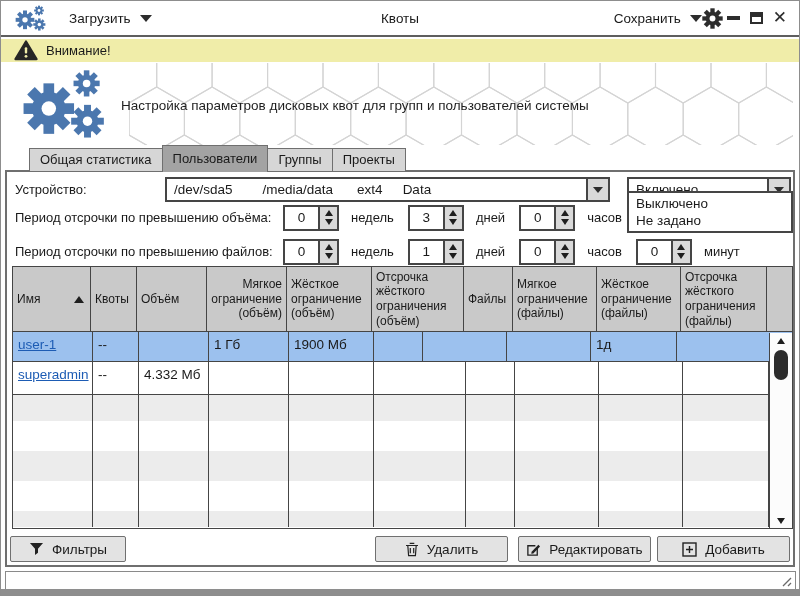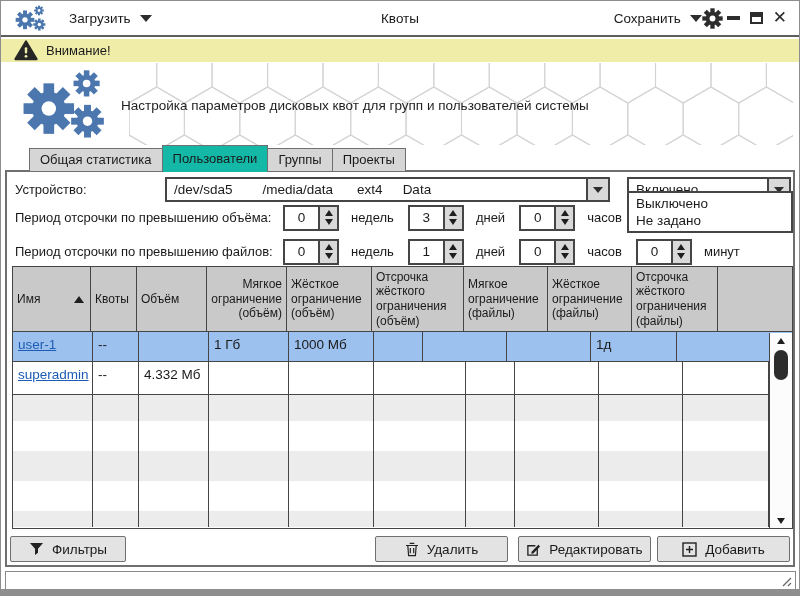--- a/index.html
+++ b/index.html
@@ -28,21 +28,21 @@
 
   
   .intro { position:absolute; top:61px; left:0; right:0; height:84px; background:#fff; }
   #hexbg { position:absolute; left:128px; top:1px; width:664px; height:82px; }
   .logo { position:absolute; left:18px; top:7px; width:92px; height:72px; }
   .intro-text { position:absolute; left:120px; top:36px; width:660px; font-size:13.5px; color:#1f1f1f; }
 
   
   .tabs { position:absolute; top:145px; left:28px; display:flex; align-items:flex-end; height:26px; z-index:6; }
   .tab { background:#d6d6d6; border:1px solid #6f6f6f; padding:3px 10px 4px; font-size:13px; height:24px; margin-right:-1px; white-space:nowrap; }
-  .tab.active { background:#14b8a6; border-bottom:none; height:27px; padding-top:5px; z-index:7; position:relative; }
+  .tab.active { background:#a3a3a3; border-bottom:none; height:27px; padding-top:5px; z-index:7; position:relative; }
 
   
   .panel { position:absolute; top:169px; left:4px; width:790px; height:397px; border:2px solid #6f6f6f; background:#fff; }
 
   .dev-label { position:absolute; left:8px; top:10px; font-size:13px; }
   .combo { position:absolute; height:25px; border:2px solid #454545; background:#fff; display:flex; align-items:center; }
   .combo-device { left:158px; top:5px; width:445px; }
   .combo-state  { left:620px; top:5px; width:164px; }
   .combo .val { flex:1; padding:0 7px; font-size:13.5px; white-space:nowrap; overflow:hidden; }
   .combo .dd { width:22px; align-self:stretch; background:#d9d9d9; border-left:2px solid #454545; display:flex; align-items:center; justify-content:center; }
@@ -343,20 +343,25 @@
           <div class="th" style="width: 85px;">
             <span class="th-inner">
               <span>Жёсткое ограничение (объём)</span>
             </span>
           </div>
           <div class="th" style="width: 92px;">
             <span class="th-inner">
               <span>Отсрочка жёсткого ограничения (объём)</span>
             </span>
           </div>
+          <div class="th" style="width: 49px;">
+            <span class="th-inner">
+              <span>Файлы</span>
+            </span>
+          </div>
           <div class="th" style="width: 84px;">
             <span class="th-inner">
               <span>Мягкое ограничение (файлы)</span>
             </span>
           </div>
           <div class="th" style="width: 84px;">
             <span class="th-inner">
               <span>Жёсткое ограничение (файлы)</span>
             </span>
           </div>
@@ -365,21 +370,21 @@
               <span>Отсрочка жёсткого ограничения (файлы)</span>
             </span>
           </div>
         </div>
       <div id="tbody">
           <div class="tr row-sel">
             <div class="td" style="width: 80px;"><a class="ulink">user-1</a></div>
             <div class="td" style="width: 46px;">--</div>
             <div class="td" style="width: 70px;"></div>
             <div class="td" style="width: 80px;">1 Гб</div>
-            <div class="td" style="width: 85px;">1000 Мб</div>
+            <div class="td" style="width: 85px;">1900 Мб</div>
             <div class="td" style="width: 49px;"></div>
             <div class="td" style="width: 84px;"></div>
             <div class="td" style="width: 84px;"></div>
             <div class="td" style="width: 86px;">1д</div>
           </div>
           <div class="tr row-plain">
             <div class="td" style="width: 80px;"><a class="ulink">superadmin</a></div>
             <div class="td" style="width: 46px;">--</div>
             <div class="td" style="width: 70px;">4.332 Мб</div>
             <div class="td" style="width: 80px;"></div>

